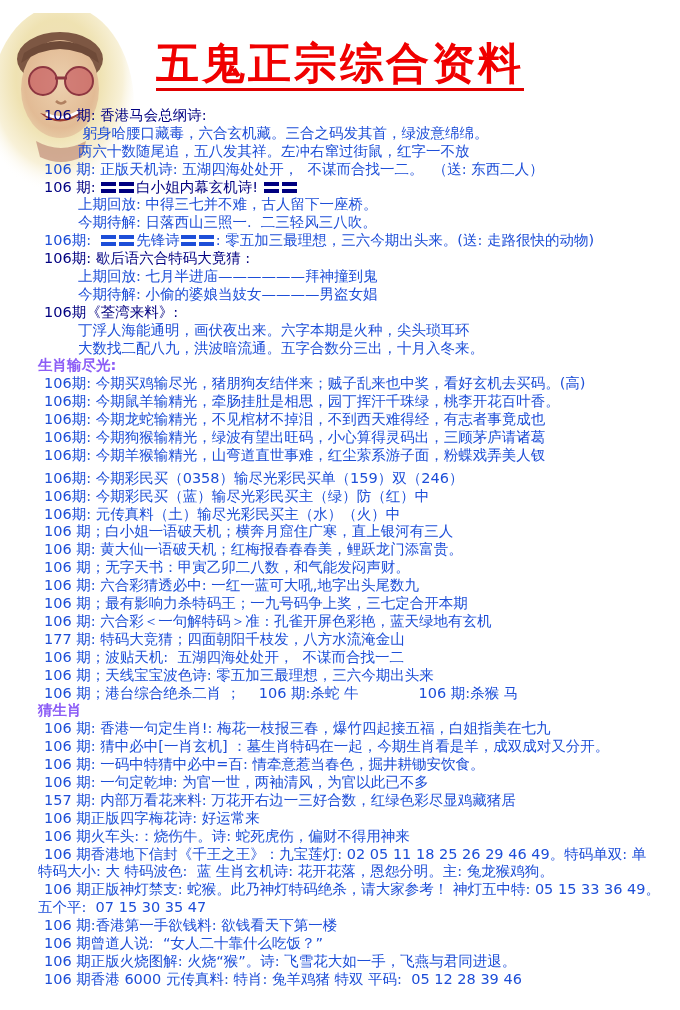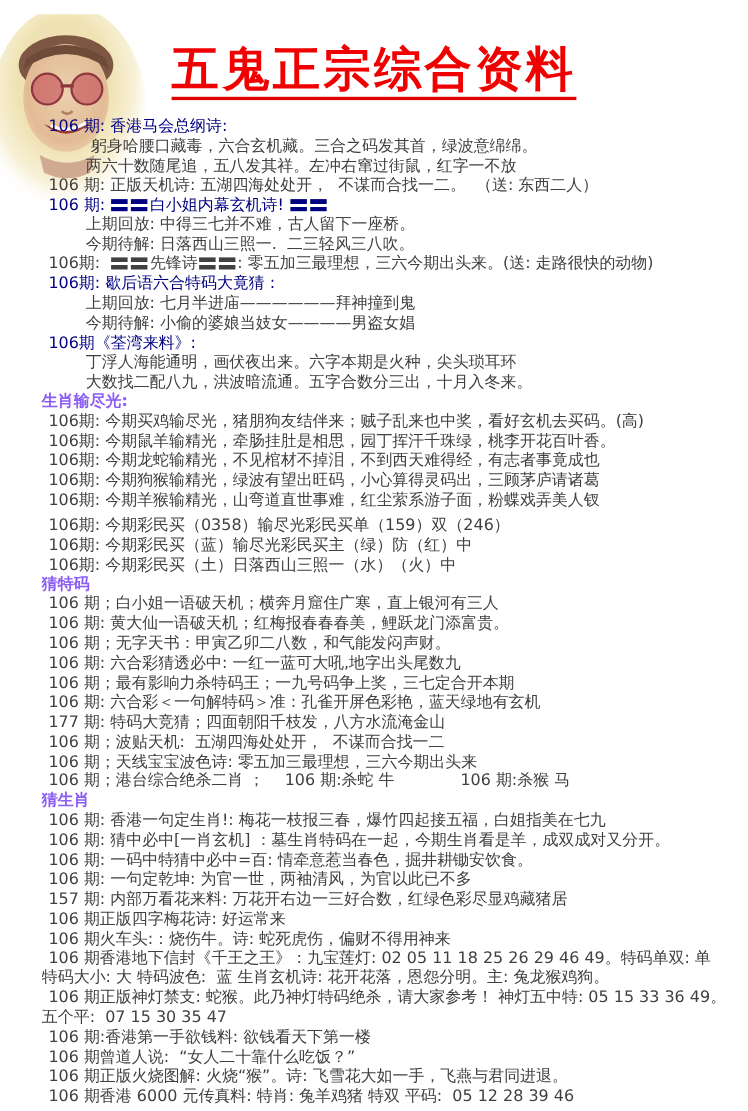--- a/index.html
+++ b/index.html
@@ -9,21 +9,21 @@
   .page-title{display:inline-block;margin-top:26px;font-size:43px;font-weight:bold;
     color:#f00000;font-family:"DejaVu Serif","Liberation Serif",serif;
     letter-spacing:3px;border-bottom:3px solid #e00000;padding-bottom:2px;line-height:1.05;}
   .mascot{position:absolute;left:-4px;top:-2px;z-index:1;pointer-events:none;}
   .content{position:relative;z-index:2;padding-left:44px;padding-right:4px;}
   .line{white-space:pre;font-size:14.5px;line-height:17.9px;height:17.9px;overflow:visible;}
   .ind0{margin-left:-6px;}
   .ind1{margin-left:0;}
   .ind2{margin-left:34px;}
   .gap{margin-top:5px;}
-  .c-black{color:#404040;}
+  .c-black{color:#1d4ed8;}
   .c-navy{color:#000080;}
   .c-red{color:#8b5cf6;font-weight:bold;}
   .dbar{display:inline-block;width:15px;height:11px;margin:0 2px 0 1px;vertical-align:-1px;
     background:linear-gradient(180deg,currentColor 0 4px,transparent 4px 7px,currentColor 7px 11px);}
 </style>
 </head>
 <body>
 
 <div class="page">
 
@@ -76,22 +76,21 @@
       <div class="line ind2"><span class="c-black">丁浮人海能通明，画伏夜出来。六字本期是火种，尖头琐耳环</span></div>
       <div class="line ind2"><span class="c-black">大数找二配八九，洪波暗流通。五字合数分三出，十月入冬来。</span></div>
       <div class="line ind0"><span class="c-red">生肖输尽光:</span></div>
       <div class="line ind1"><span class="c-black">106期: 今期买鸡输尽光，猪朋狗友结伴来；贼子乱来也中奖，看好玄机去买码。(高)</span></div>
       <div class="line ind1"><span class="c-black">106期: 今期鼠羊输精光，牵肠挂肚是相思，园丁挥汗千珠绿，桃李开花百叶香。</span></div>
       <div class="line ind1"><span class="c-black">106期: 今期龙蛇输精光，不见棺材不掉泪，不到西天难得经，有志者事竟成也</span></div>
       <div class="line ind1"><span class="c-black">106期: 今期狗猴输精光，绿波有望出旺码，小心算得灵码出，三顾茅庐请诸葛</span></div>
       <div class="line ind1"><span class="c-black">106期: 今期羊猴输精光，山弯道直世事难，红尘萦系游子面，粉蝶戏弄美人钗</span></div>
       <div class="line ind1 gap"><span class="c-black">106期: 今期彩民买（0358）输尽光彩民买单（159）双（246）</span></div>
       <div class="line ind1"><span class="c-black">106期: 今期彩民买（蓝）输尽光彩民买主（绿）防（红）中</span></div>
-      <div class="line ind1"><span class="c-black">106期: 今期彩民买（土）日落西山三照一（水）（火）中</span></div>
-      <div class="line ind0"><span class="c-red">猜特码</span></div>
+      <div class="line ind1"><span class="c-black">106期: 元传真料（土）输尽光彩民买主（水）（火）中</span></div>
       <div class="line ind1"><span class="c-black">106 期；白小姐一语破天机；横奔月窟住广寒，直上银河有三人</span></div>
       <div class="line ind1"><span class="c-black">106 期: 黄大仙一语破天机；红梅报春春春美，鲤跃龙门添富贵。</span></div>
       <div class="line ind1"><span class="c-black">106 期；无字天书：甲寅乙卯二八数，和气能发闷声财。</span></div>
       <div class="line ind1"><span class="c-black">106 期: 六合彩猜透必中: 一红一蓝可大吼,地字出头尾数九</span></div>
       <div class="line ind1"><span class="c-black">106 期；最有影响力杀特码王；一九号码争上奖，三七定合开本期</span></div>
       <div class="line ind1"><span class="c-black">106 期: 六合彩＜一句解特码＞准 : 孔雀开屏色彩艳，蓝天绿地有玄机</span></div>
       <div class="line ind1"><span class="c-black">177 期: 特码大竞猜；四面朝阳千枝发，八方水流淹金山</span></div>
       <div class="line ind1"><span class="c-black">106 期；波贴天机:  五湖四海处处开，  不谋而合找一二</span></div>
       <div class="line ind1"><span class="c-black">106 期；天线宝宝波色诗: 零五加三最理想，三六今期出头来</span></div>
       <div class="line ind1"><span class="c-black">106 期；港台综合绝杀二肖 ；    106 期:杀蛇 牛             106 期:杀猴 马</span></div>

